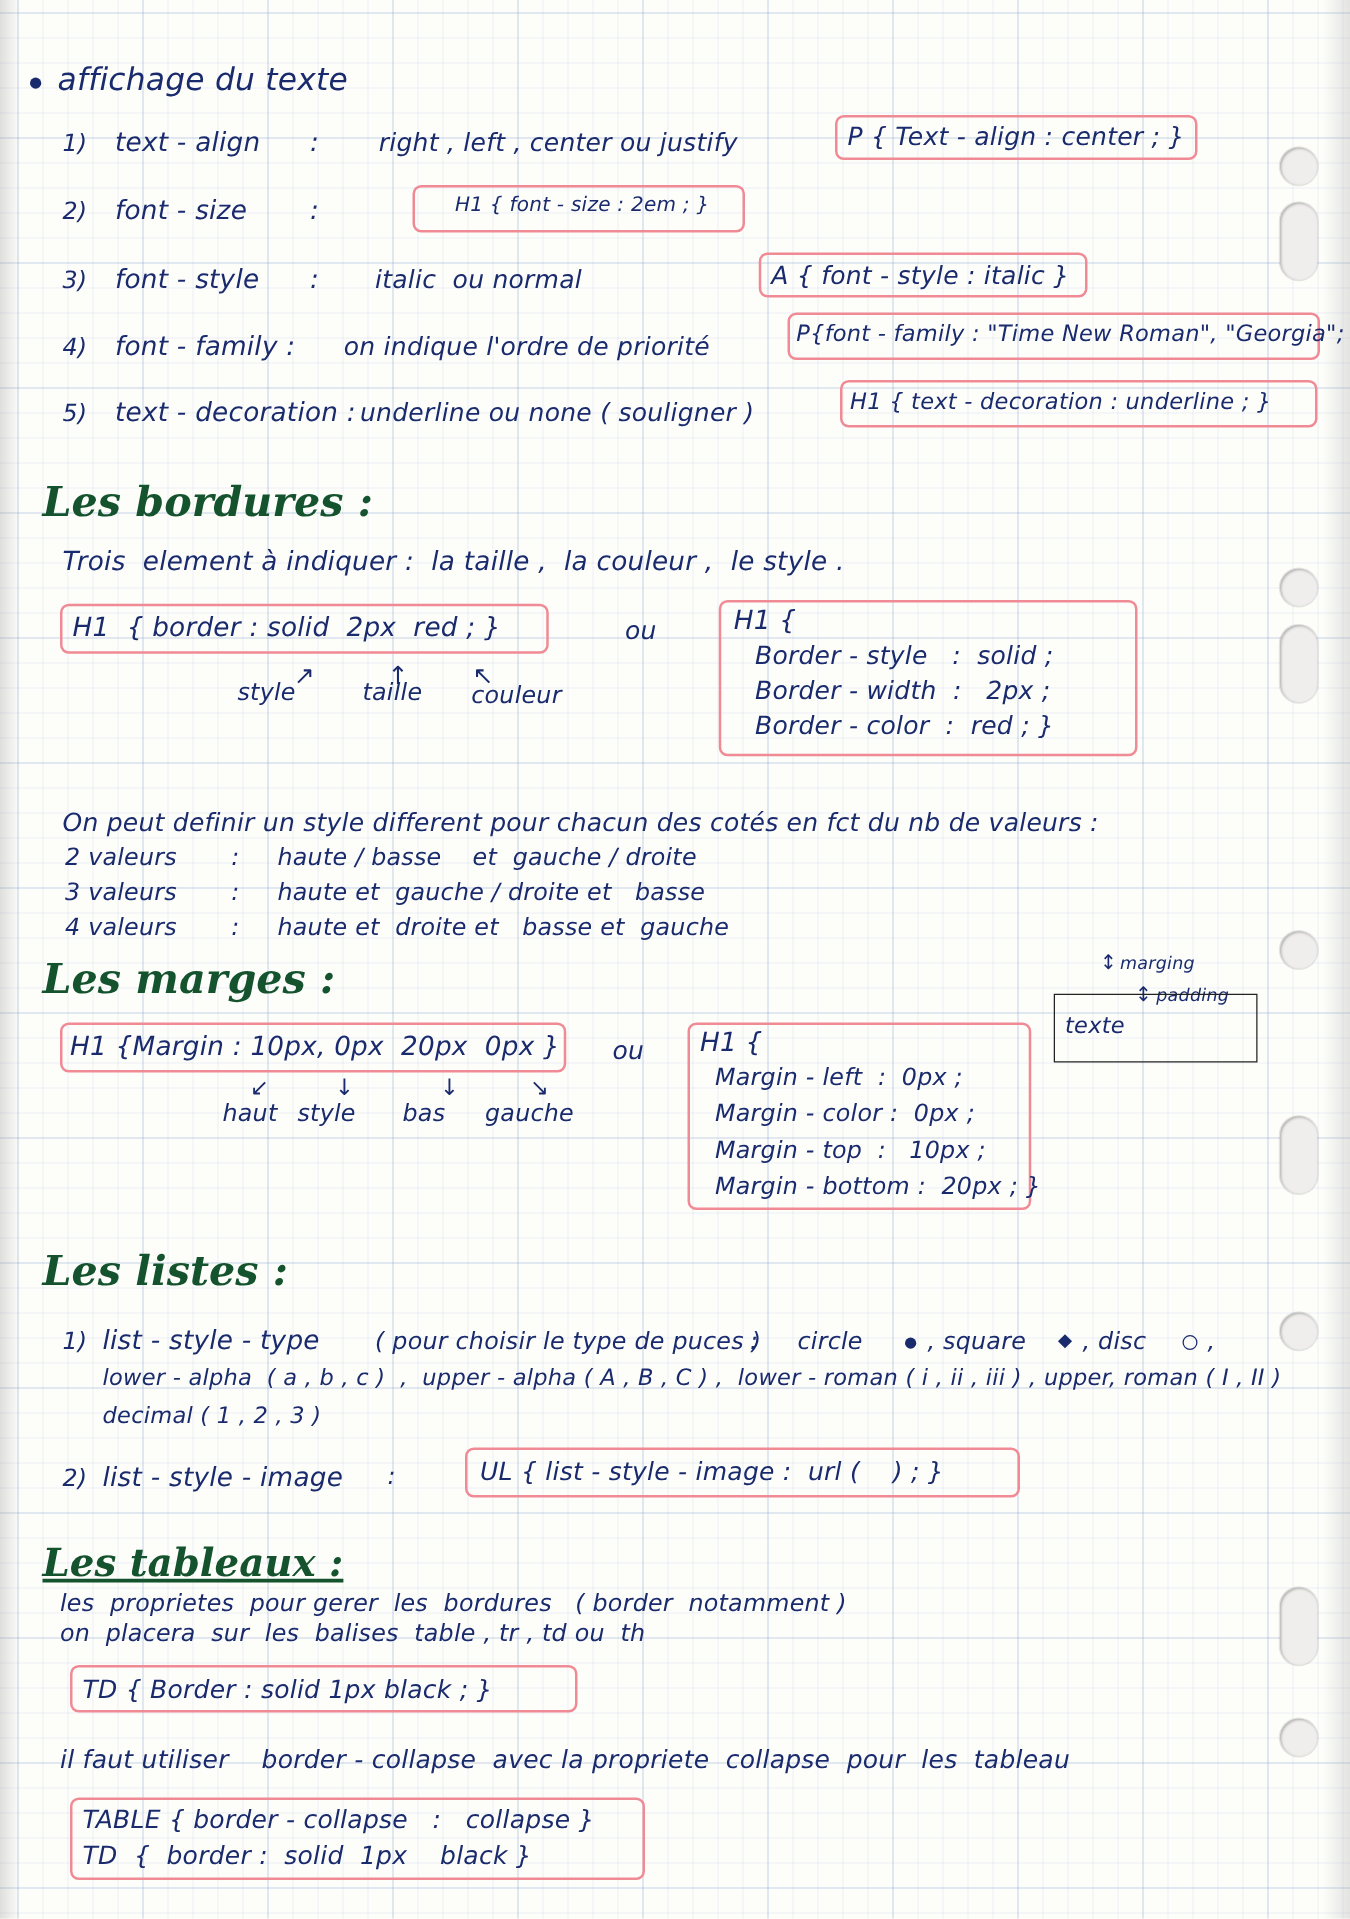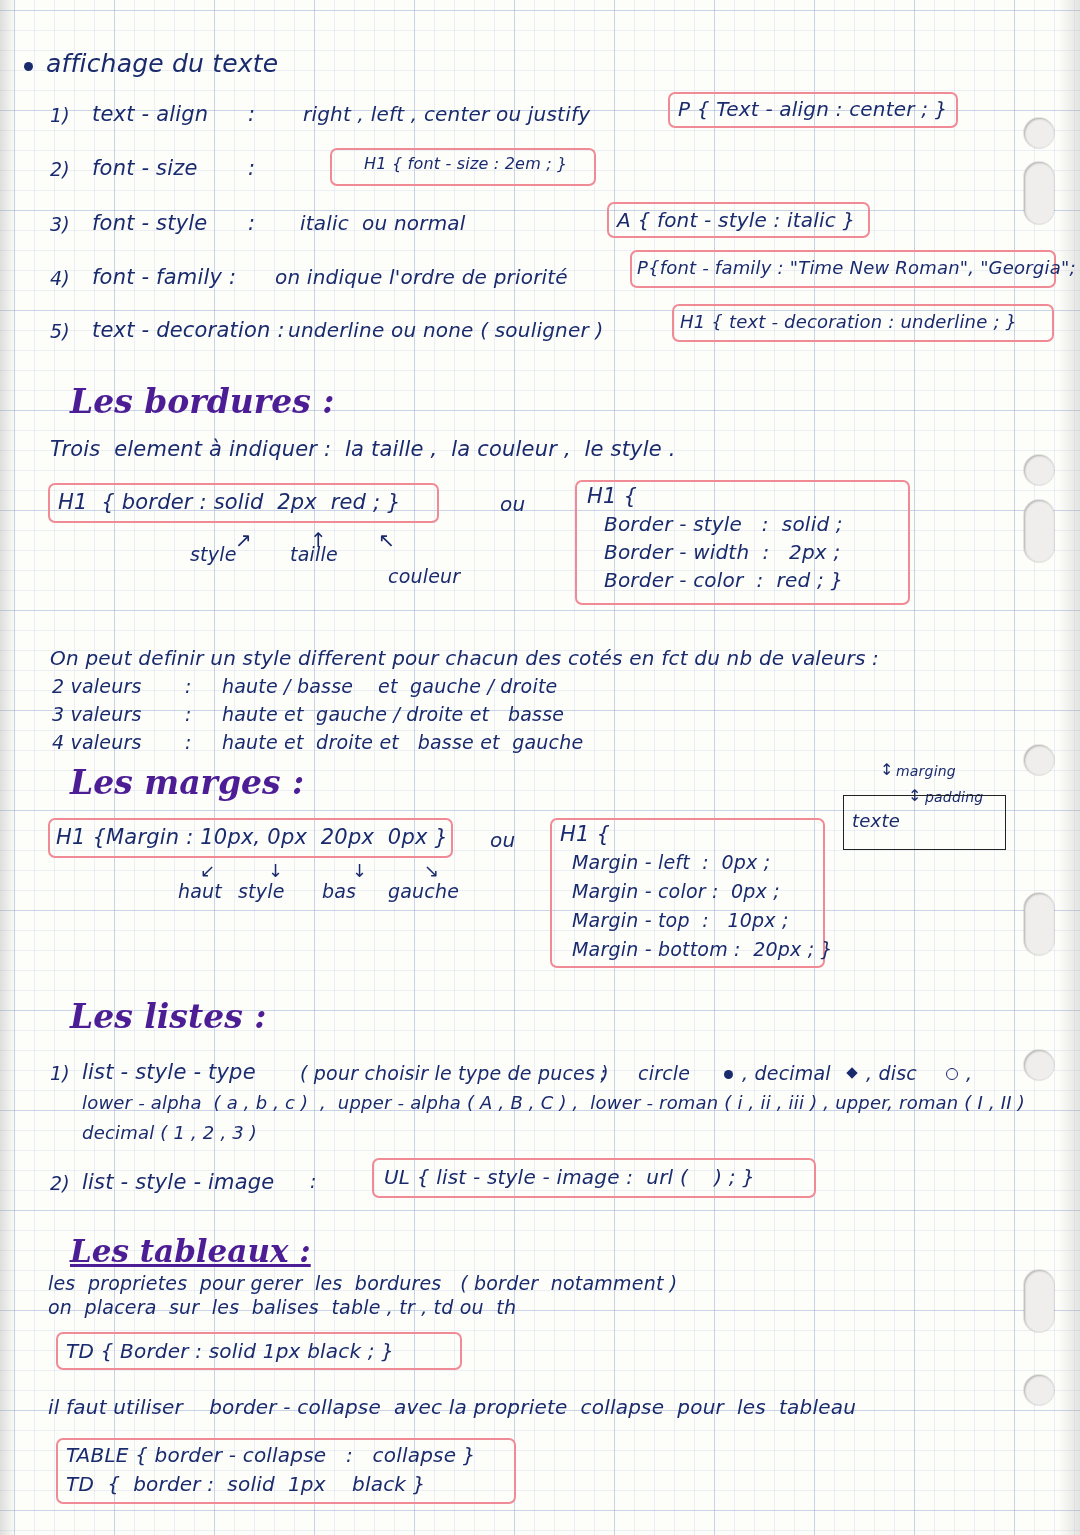--- a/index.html
+++ b/index.html
@@ -48,26 +48,25 @@
   .ink{
     position:absolute;
     font-family:"DejaVu Sans", sans-serif;
     color:#1a2b6d;
     white-space:pre;
     font-style:italic;
     letter-spacing:0.2px;
   }
   .title{
     position:absolute;
-    color:#4c1d95;
+    color:#14532d;
     font-style:italic;
     font-weight:bold;
     font-family:"DejaVu Serif", serif;
     white-space:pre;
-    margin-left:36px;
   }
   .box{
     position:absolute;
     border:2.5px solid #f08a94;
     border-radius:7px;
     box-sizing:border-box;
   }
   .bullet{
     position:absolute;
     width:9px;height:9px;border-radius:50%;
@@ -138,21 +137,21 @@
 <div class="ink" style="left:50px;top:437px;font-size:21px;">Trois  element à indiquer :  la taille ,  la couleur ,  le style .</div>
 
 <div class="box" style="left:48px;top:483px;width:391px;height:40px;"></div>
 <div class="ink" style="left:58px;top:490px;font-size:21px;">H1  { border : solid  2px  red ; }</div>
 
 <div class="ink" style="left:235px;top:528px;font-size:20px;">↗</div>
 <div class="ink" style="left:310px;top:528px;font-size:20px;">↑</div>
 <div class="ink" style="left:378px;top:528px;font-size:20px;">↖</div>
 <div class="ink" style="left:190px;top:543px;font-size:19px;text-align:center;">style</div>
 <div class="ink" style="left:290px;top:543px;font-size:19px;">taille</div>
-<div class="ink" style="left:388px;top:545px;font-size:19px;margin-top:20px;">couleur</div>
+<div class="ink" style="left:377px;top:545px;font-size:19px;">couleur</div>
 
 <div class="ink" style="left:500px;top:492px;font-size:20px;">ou</div>
 
 <div class="box" style="left:575px;top:480px;width:335px;height:125px;"></div>
 <div class="ink" style="left:587px;top:484px;font-size:21px;">H1 {</div>
 <div class="ink" style="left:604px;top:512px;font-size:20px;">Border - style   :  solid ;</div>
 <div class="ink" style="left:604px;top:540px;font-size:20px;">Border - width  :   2px ;</div>
 <div class="ink" style="left:604px;top:568px;font-size:20px;">Border - color  :  red ; }</div>
 
 <div class="ink" style="left:50px;top:646px;font-size:20px;">On peut definir un style different pour chacun des cotés en fct du nb de valeurs :</div>
@@ -197,21 +196,21 @@
 <div class="ink" style="left:852px;top:810px;font-size:18px;">texte</div>
 
 <div class="title" style="left:34px;top:997px;font-size:33px;">Les listes :</div>
 
 <div class="ink" style="left:50px;top:1062px;font-size:19px;">1)</div>
 <div class="ink" style="left:82px;top:1060px;font-size:21px;">list - style - type</div>
 <div class="ink" style="left:300px;top:1062px;font-size:19px;">( pour choisir le type de puces )</div>
 <div class="ink" style="left:600px;top:1062px;font-size:19px;">:</div>
 <div class="ink" style="left:638px;top:1062px;font-size:19px;">circle</div>
 <div class="ci" style="position:absolute;left:724px;top:1070px;"></div>
-<div class="ink" style="left:742px;top:1062px;font-size:19px;">, decimal</div>
+<div class="ink" style="left:742px;top:1062px;font-size:19px;">, square</div>
 <div class="sq" style="position:absolute;left:848px;top:1069px;"></div>
 <div class="ink" style="left:866px;top:1062px;font-size:19px;">, disc</div>
 <div class="dsc" style="position:absolute;left:946px;top:1068px;"></div>
 <div class="ink" style="left:966px;top:1062px;font-size:19px;">,</div>
 
 <div class="ink" style="left:82px;top:1092px;font-size:18px;">lower - alpha  ( a , b , c )  ,  upper - alpha ( A , B , C ) ,  lower - roman ( i , ii , iii ) , upper, roman ( I , II )</div>
 <div class="ink" style="left:82px;top:1122px;font-size:18px;">decimal ( 1 , 2 , 3 )</div>
 
 <div class="ink" style="left:50px;top:1172px;font-size:19px;">2)</div>
 <div class="ink" style="left:82px;top:1170px;font-size:21px;">list - style - image</div>

